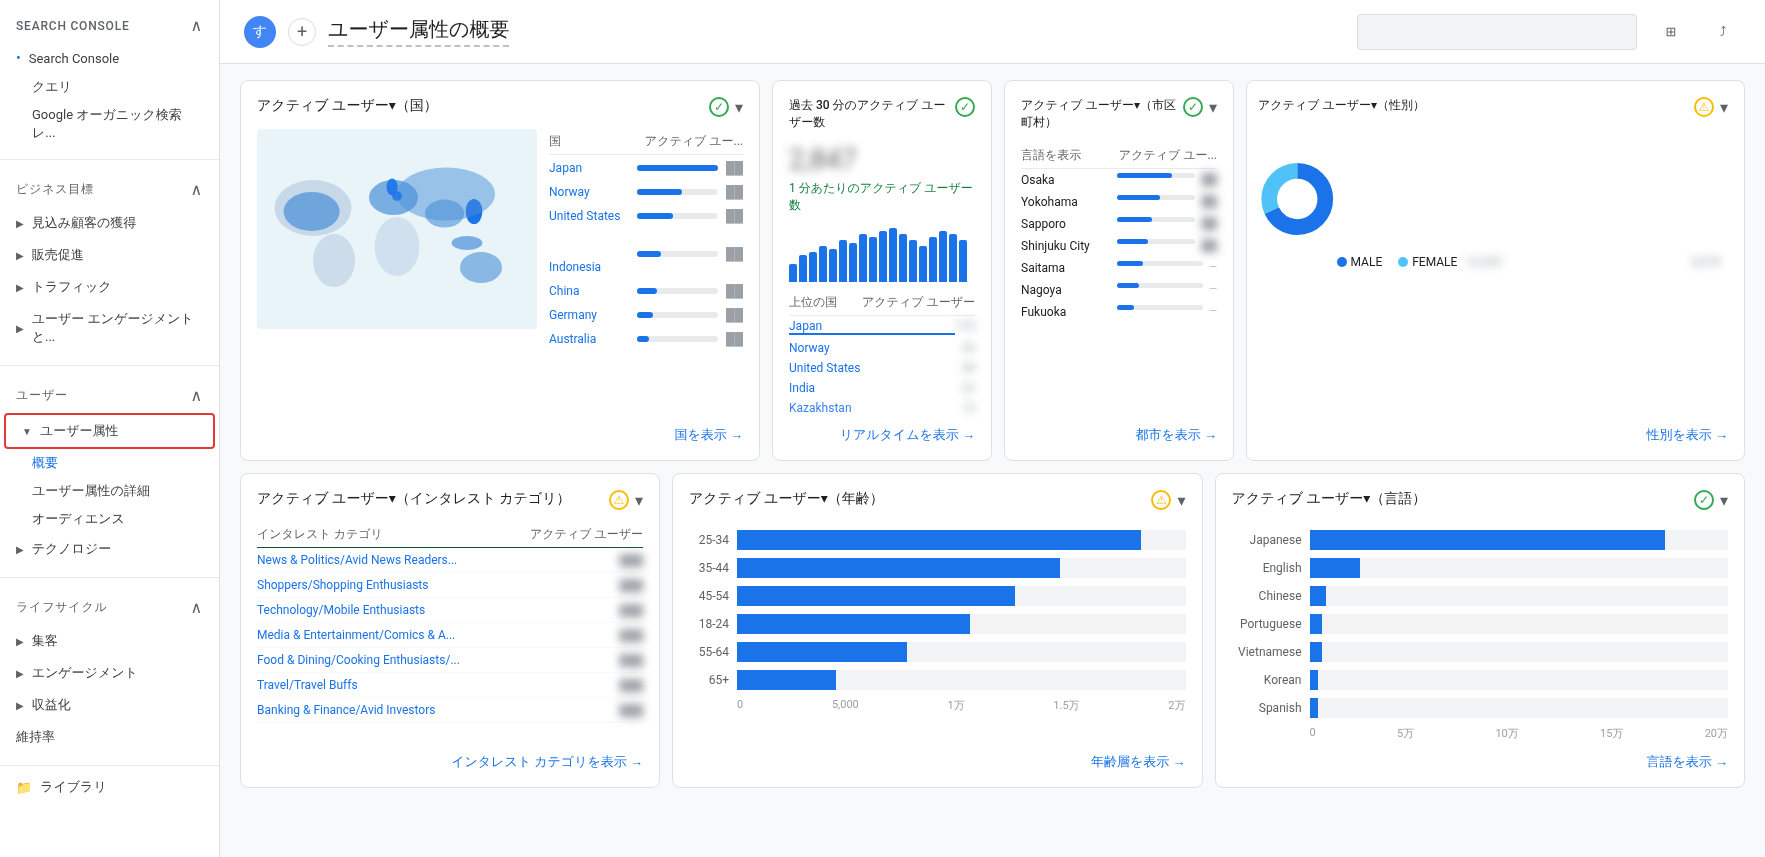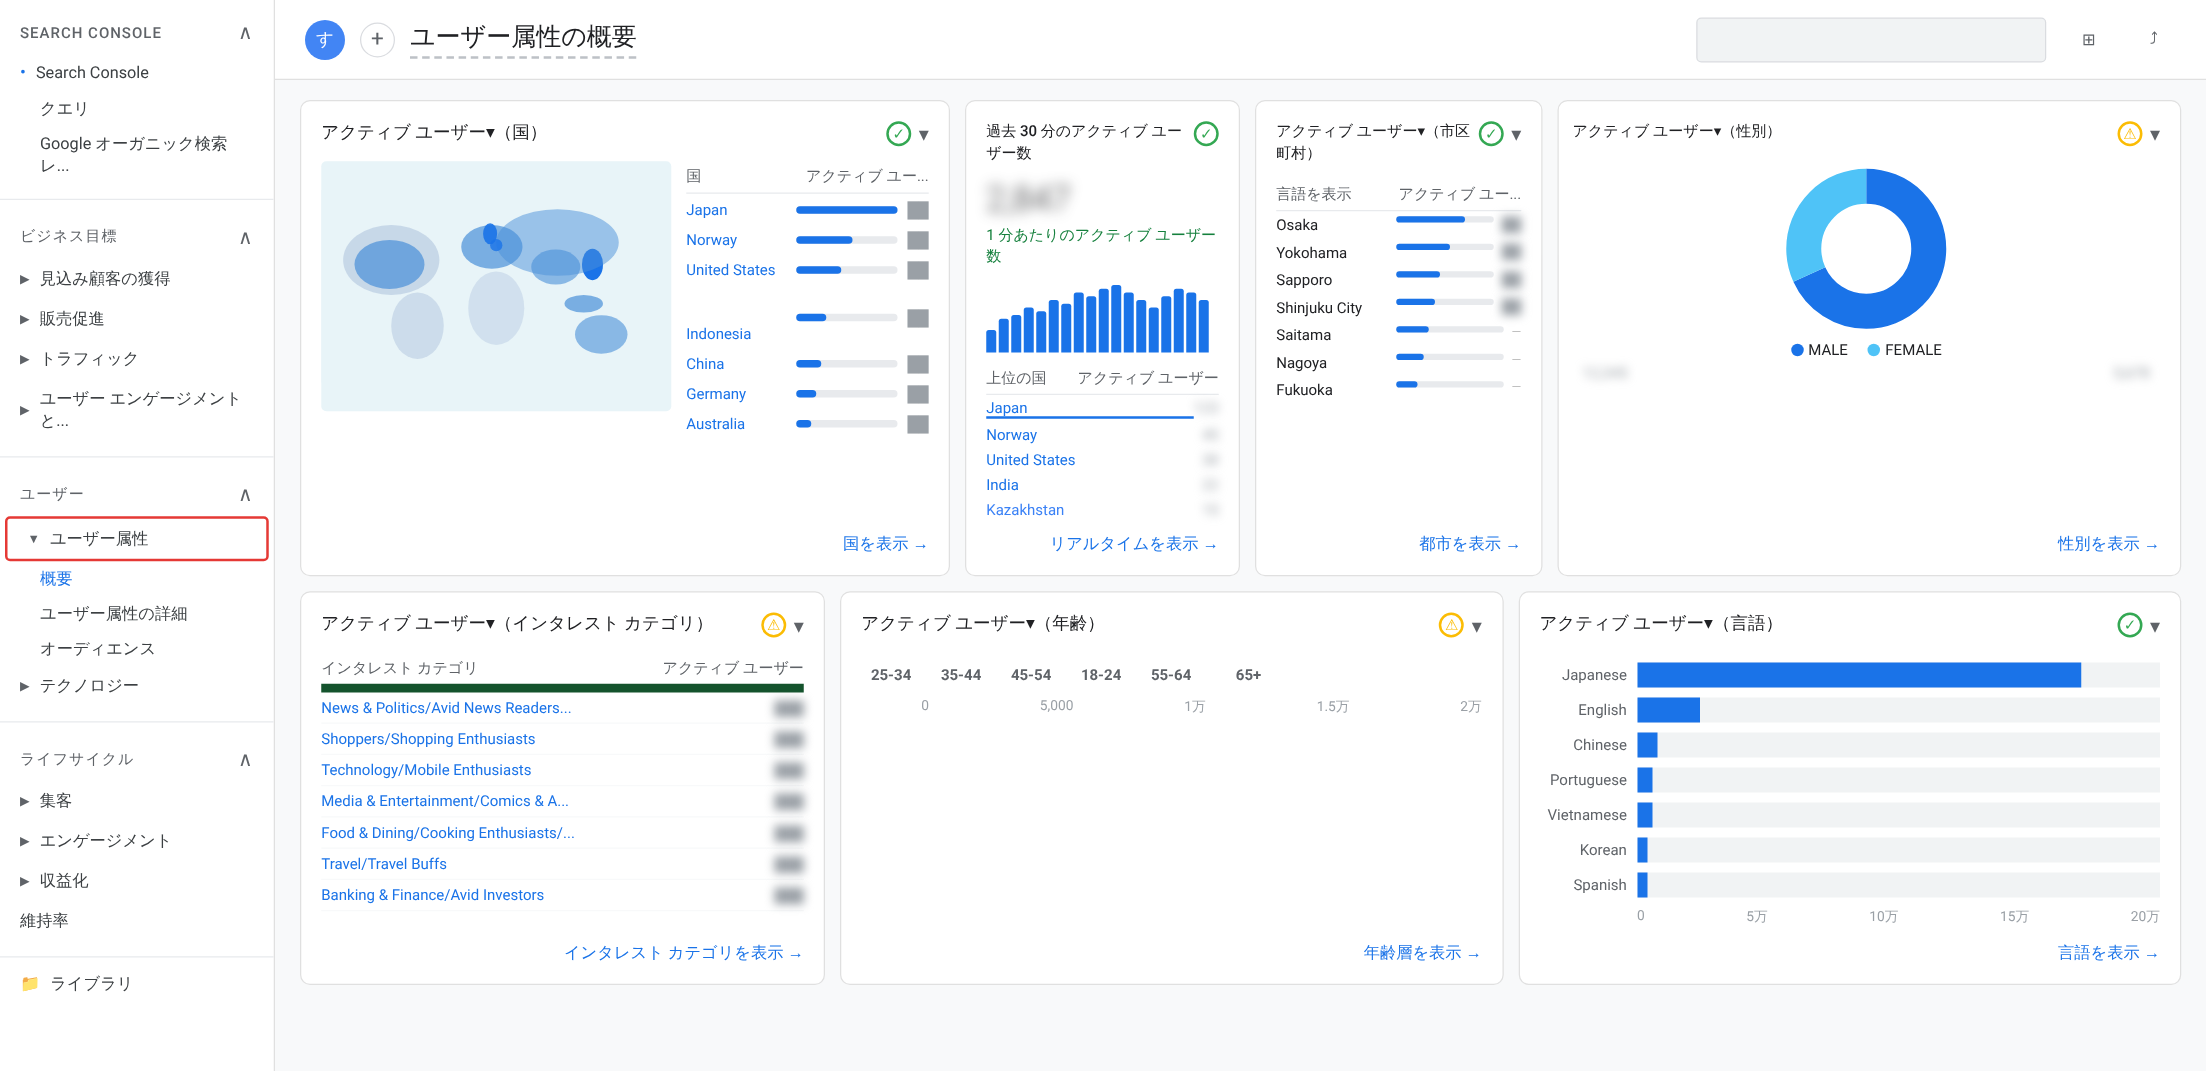--- a/index.html
+++ b/index.html
@@ -79,37 +79,37 @@
     .city-card { flex: 0 0 230px; }
     .city-legend { font-size: 12px; }
     .city-legend-header { display: flex; justify-content: space-between; color: #5f6368; padding: 4px 0; border-bottom: 1px solid #e8eaed; font-size: 12px; }
     .city-legend-row { display: flex; justify-content: space-between; align-items: flex-start; padding: 4px 0; font-size: 12px; }
     .city-bar-container { flex: 1; margin: 0 6px; height: 5px; background: #e8eaed; border-radius: 3px; }
     .city-bar { height: 100%; background: #1a73e8; border-radius: 3px; }
     .city-value { color: #9aa0a6; font-size: 11px; }
     
     
     .gender-card { flex: 1; padding-left: 11px; }
-    .donut-container { display: flex; flex-direction: column; align-items: center; }
+    .donut-container { display: flex; flex-direction: row; align-items: flex-end; }
     .donut-legend { display: flex; justify-content: center; gap: 16px; font-size: 12px; margin-top: 4px; }
     .legend-item { display: flex; align-items: center; gap: 4px; }
     .legend-dot { width: 10px; height: 10px; border-radius: 50%; }
     .gender-values { display: flex; justify-content: space-between; font-size: 12px; color: #9aa0a6; padding: 0 8px; }
     
     
     .interest-card { flex: 0 0 420px; }
     .interest-table { font-size: 12px; }
-    .interest-header { display: flex; justify-content: space-between; color: #5f6368; padding: 4px 0; border-bottom: 7px solid #14532d; font-size: 12px; }
+    .interest-header { display: flex; justify-content: space-between; color: #5f6368; padding: 4px 0; border-bottom: 1px solid #14532d; font-size: 12px; }
     .interest-row { display: flex; justify-content: space-between; align-items: center; padding: 5px 0; font-size: 12px; border-bottom: 1px solid #f8f9fa; }
     .interest-name { flex: 1; color: #1a73e8; cursor: pointer; margin-right: 8px; overflow: hidden; text-overflow: ellipsis; white-space: nowrap; max-width: 260px; }
     .interest-value { color: #9aa0a6; font-size: 11px; }
     
     
     .age-card { flex: 1; }
-    .age-chart { display: flex; flex-direction: row; gap: 8px; padding: 8px 0; font-weight: bold; }
+    .age-chart { display: flex; flex-direction: column; gap: 8px; padding: 8px 0; }
     .age-row { display: flex; align-items: center; gap: 8px; font-size: 12px; }
     .age-label { width: 40px; color: #5f6368; text-align: right; flex-shrink: 0; }
     .age-bar-container { flex: 1; height: 20px; background: #f1f3f4; position: relative; }
     .age-bar { height: 100%; background: #1a73e8; }
     .age-axis { display: flex; justify-content: space-between; font-size: 11px; color: #9aa0a6; padding: 0 0 4px 48px; }
     
     
     .lang-card { flex: 1; }
     .lang-chart { display: flex; flex-direction: column; gap: 8px; padding: 8px 0; }
     .lang-row { display: flex; align-items: center; gap: 8px; font-size: 12px; }

